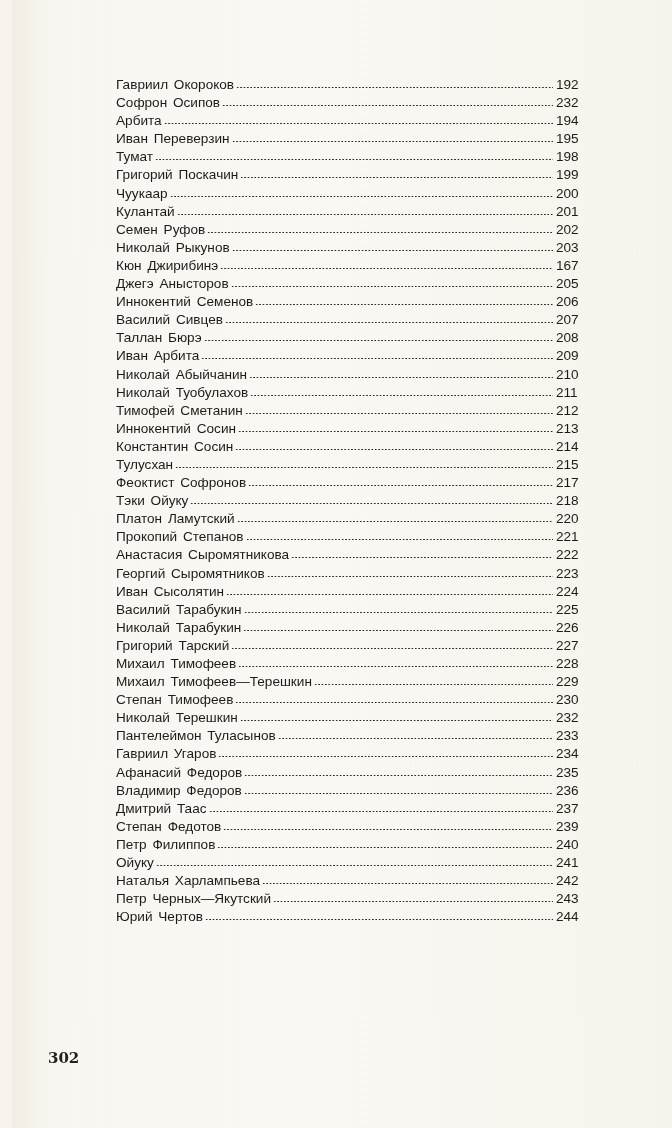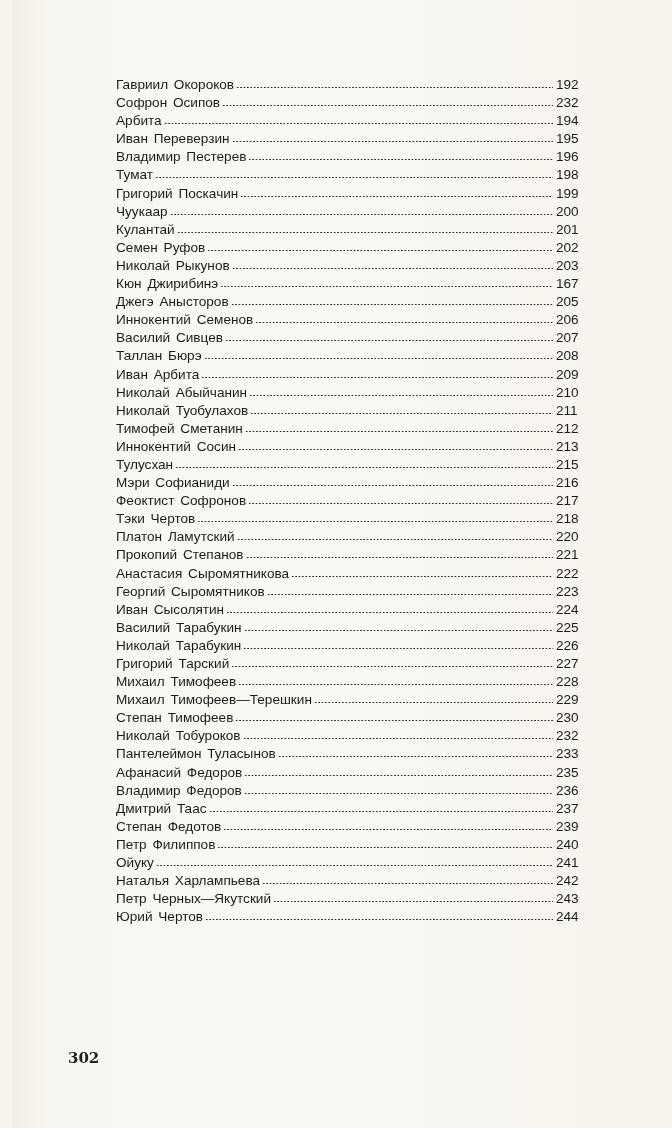--- a/index.html
+++ b/index.html
@@ -57,21 +57,20 @@
       min-width: 24px;
     }
     .page-number {
       position: absolute;
       left: 36px;
       top: 1049px;
       font-family: "DejaVu Serif", serif;
       font-weight: bold;
       font-size: 15px;
       color: #222;
-      margin-left: 20px;
     }
   </style>
 </head>
 <body>
 
 <div class="page">
   <div class="toc" id="toc">
       <div class="toc-row">
         <span class="toc-name">Гавриил Окороков</span>
         <span class="toc-dots"></span>
@@ -86,25 +85,20 @@
         <span class="toc-name">Арбита</span>
         <span class="toc-dots"></span>
         <span class="toc-page">194</span>
       </div>
       <div class="toc-row">
         <span class="toc-name">Иван Переверзин</span>
         <span class="toc-dots"></span>
         <span class="toc-page">195</span>
       </div>
       <div class="toc-row">
-        <span class="toc-name">Владимир Пестерев</span>
-        <span class="toc-dots"></span>
-        <span class="toc-page">196</span>
-      </div>
-      <div class="toc-row">
         <span class="toc-name">Тумат</span>
         <span class="toc-dots"></span>
         <span class="toc-page">198</span>
       </div>
       <div class="toc-row">
         <span class="toc-name">Григорий Поскачин</span>
         <span class="toc-dots"></span>
         <span class="toc-page">199</span>
       </div>
       <div class="toc-row">
@@ -171,36 +165,36 @@
         <span class="toc-name">Тимофей Сметанин</span>
         <span class="toc-dots"></span>
         <span class="toc-page">212</span>
       </div>
       <div class="toc-row">
         <span class="toc-name">Иннокентий Сосин</span>
         <span class="toc-dots"></span>
         <span class="toc-page">213</span>
       </div>
       <div class="toc-row">
+        <span class="toc-name">Константин Сосин</span>
+        <span class="toc-dots"></span>
+        <span class="toc-page">214</span>
+      </div>
+      <div class="toc-row">
         <span class="toc-name">Тулусхан</span>
         <span class="toc-dots"></span>
         <span class="toc-page">215</span>
       </div>
       <div class="toc-row">
-        <span class="toc-name">Мэри Софианиди</span>
-        <span class="toc-dots"></span>
-        <span class="toc-page">216</span>
-      </div>
-      <div class="toc-row">
         <span class="toc-name">Феоктист Софронов</span>
         <span class="toc-dots"></span>
         <span class="toc-page">217</span>
       </div>
       <div class="toc-row">
-        <span class="toc-name">Тэки Чертов</span>
+        <span class="toc-name">Тэки Ойуку</span>
         <span class="toc-dots"></span>
         <span class="toc-page">218</span>
       </div>
       <div class="toc-row">
         <span class="toc-name">Платон Ламутский</span>
         <span class="toc-dots"></span>
         <span class="toc-page">220</span>
       </div>
       <div class="toc-row">
         <span class="toc-name">Прокопий Степанов</span>
@@ -246,28 +240,33 @@
         <span class="toc-name">Михаил Тимофеев—Терешкин</span>
         <span class="toc-dots"></span>
         <span class="toc-page">229</span>
       </div>
       <div class="toc-row">
         <span class="toc-name">Степан Тимофеев</span>
         <span class="toc-dots"></span>
         <span class="toc-page">230</span>
       </div>
       <div class="toc-row">
-        <span class="toc-name">Николай Тобуроков</span>
+        <span class="toc-name">Николай Терешкин</span>
         <span class="toc-dots"></span>
         <span class="toc-page">232</span>
       </div>
       <div class="toc-row">
         <span class="toc-name">Пантелеймон Туласынов</span>
         <span class="toc-dots"></span>
         <span class="toc-page">233</span>
+      </div>
+      <div class="toc-row">
+        <span class="toc-name">Гавриил Угаров</span>
+        <span class="toc-dots"></span>
+        <span class="toc-page">234</span>
       </div>
       <div class="toc-row">
         <span class="toc-name">Афанасий Федоров</span>
         <span class="toc-dots"></span>
         <span class="toc-page">235</span>
       </div>
       <div class="toc-row">
         <span class="toc-name">Владимир Федоров</span>
         <span class="toc-dots"></span>
         <span class="toc-page">236</span>

